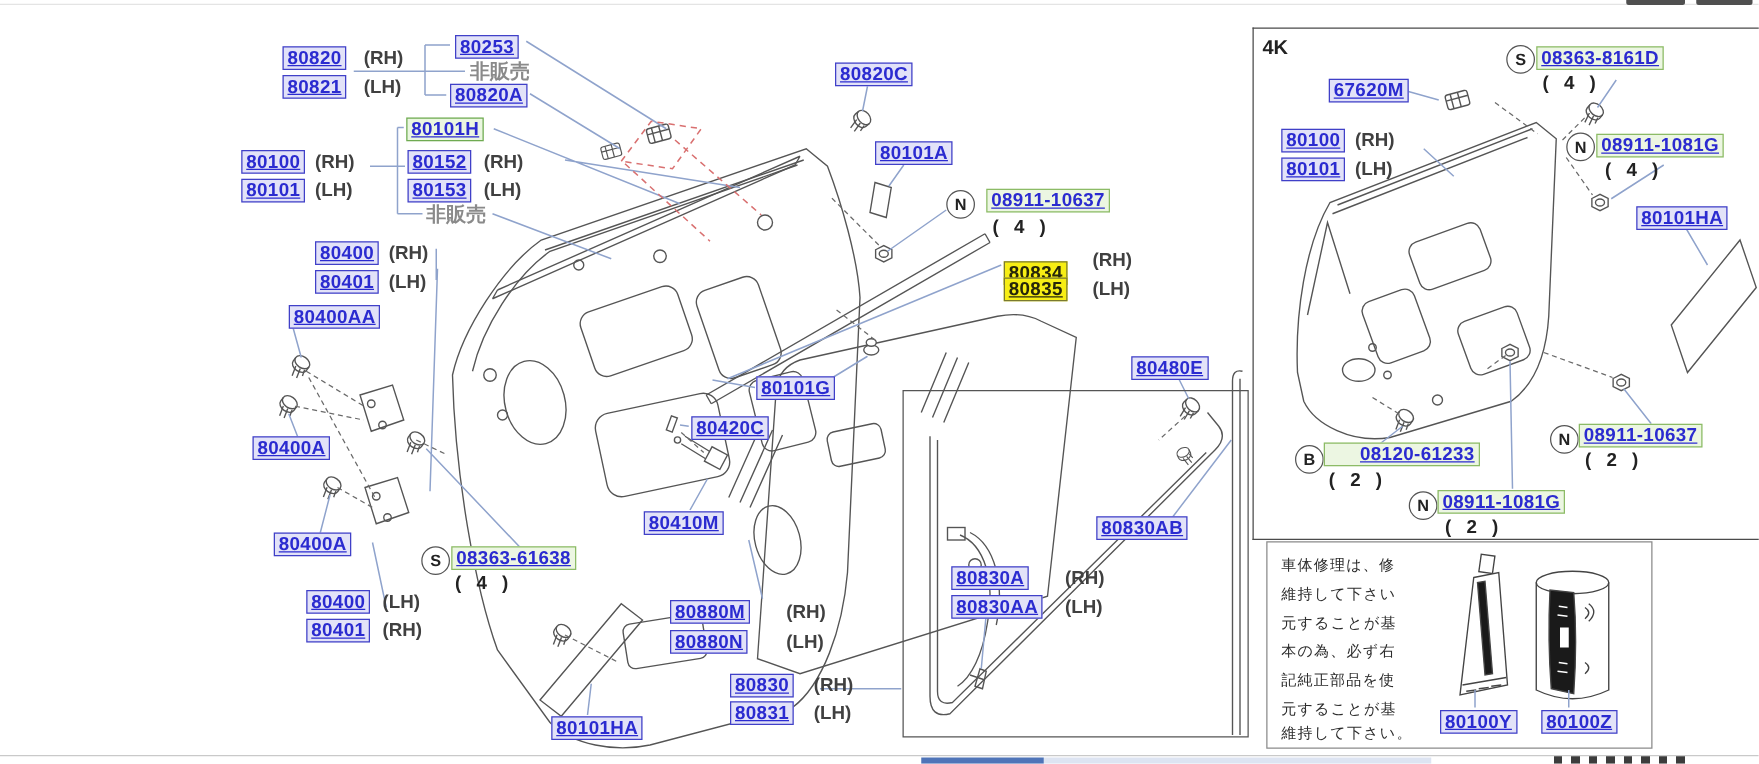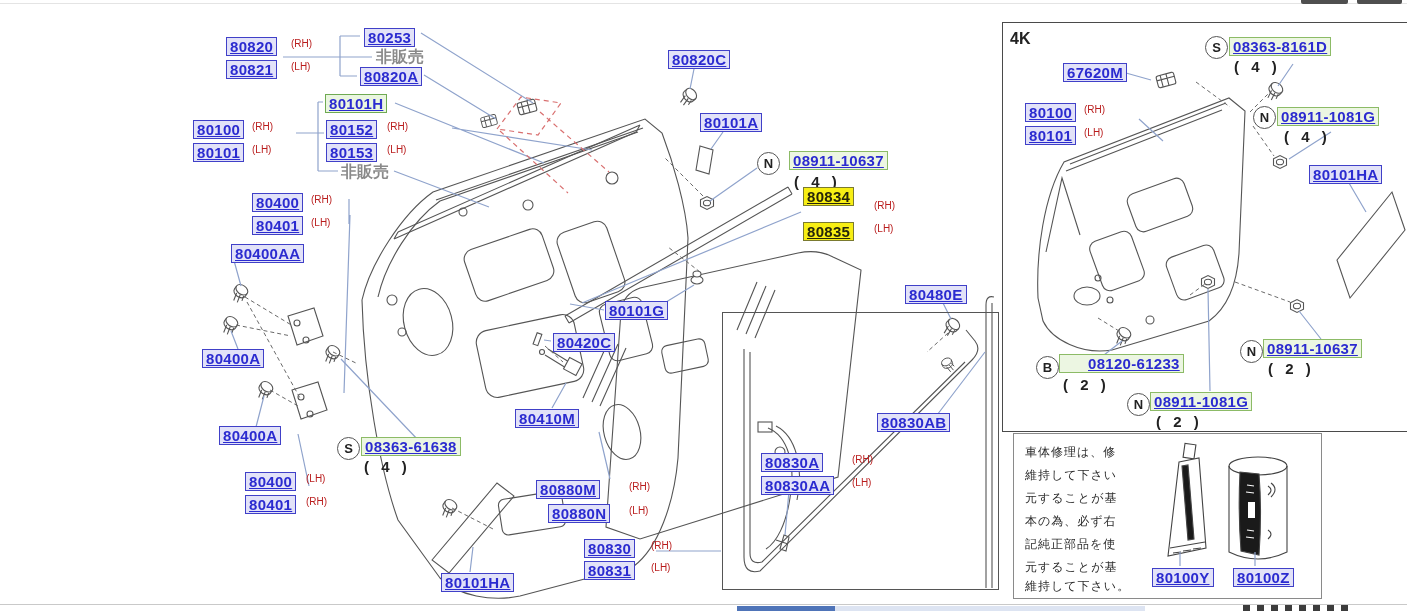--- a/index.html
+++ b/index.html
@@ -5,21 +5,21 @@
   html,body{margin:0;padding:0;}
   body{width:1407px;height:611px;position:relative;background:#ffffff;overflow:hidden;
        font-family:"Liberation Sans","DejaVu Sans",sans-serif;}
   svg.art{position:absolute;left:0;top:0;z-index:1;}
   .lbl{position:absolute;z-index:5;font-size:15px;font-weight:700;letter-spacing:.3px;
        color:#2b2bd0;background:#e2e2f8;border:1px solid #4040c8;padding:0 3px;
        line-height:17px;text-decoration:underline;white-space:nowrap;cursor:pointer;}
   .lbl.gr{background:#ecf6e2;border:1px solid #8cbb66;}
   .lbl.y{background:#f7ee14;border:1px solid #7a7a30;color:#26260a;}
   .lbl.hgr{background:#eaf6e0;border:1px solid #6faa52;}
-  .sub{position:absolute;z-index:5;font-size:10px;font-weight:400;color:#b91c1c;white-space:nowrap;}
+  .sub{position:absolute;z-index:5;font-size:15px;font-weight:700;color:#404040;white-space:nowrap;}
   .gray{position:absolute;z-index:5;font-size:16px;font-weight:700;color:#8a8a8a;white-space:nowrap;}
   .qty{position:absolute;z-index:5;font-size:15px;font-weight:700;color:#222;letter-spacing:4px;white-space:nowrap;}
   .circ{position:absolute;z-index:5;width:21px;height:21px;border:1.6px solid #555;border-radius:50%;
         background:#fff;color:#222;font-size:13px;font-weight:700;text-align:center;line-height:21px;}
   .k4{position:absolute;z-index:5;font-size:16px;font-weight:700;color:#222;}
   .panelbox{position:absolute;border:1.6px solid #4a4a4a;z-index:2;background:transparent;}
   .sealbox{position:absolute;border:1.2px solid #555;z-index:2;background:transparent;}
   .notebox{position:absolute;border:1.6px solid #8a8a8a;z-index:2;background:transparent;}
   .noteline{position:absolute;z-index:5;font-size:12px;line-height:23px;color:#2c2c2c;
         font-family:"DejaVu Serif","Liberation Serif",serif;letter-spacing:1px;white-space:nowrap;}
@@ -231,41 +231,41 @@
 <div class="qty" style="left:364px;top:458px;">( 4 )</div>
 
 <div class="lbl" style="left:245px;top:472px;">80400</div>
 <div class="sub" style="left:306px;top:473px;">(LH)</div>
 <div class="lbl" style="left:245px;top:495px;">80401</div>
 <div class="sub" style="left:306px;top:496px;">(RH)</div>
 <div class="lbl" style="left:441px;top:573px;">80101HA</div>
 
 <div class="lbl" style="left:536px;top:480px;">80880M</div>
 <div class="sub" style="left:629px;top:481px;">(RH)</div>
-<div class="lbl" style="left:536px;top:504px;margin-left:12px;">80880N</div>
+<div class="lbl" style="left:536px;top:504px;">80880N</div>
 <div class="sub" style="left:629px;top:505px;">(LH)</div>
 <div class="lbl" style="left:584px;top:539px;">80830</div>
 <div class="sub" style="left:651px;top:540px;">(RH)</div>
 <div class="lbl" style="left:584px;top:561px;">80831</div>
 <div class="sub" style="left:651px;top:562px;">(LH)</div>
 
 <div class="lbl" style="left:761px;top:453px;">80830A</div>
 <div class="sub" style="left:852px;top:454px;">(RH)</div>
 <div class="lbl" style="left:761px;top:476px;">80830AA</div>
 <div class="sub" style="left:852px;top:477px;">(LH)</div>
 <div class="lbl" style="left:877px;top:413px;">80830AB</div>
 <div class="lbl" style="left:905px;top:285px;">80480E</div>
 
 <div class="lbl" style="left:668px;top:50px;">80820C</div>
 <div class="lbl" style="left:700px;top:113px;text-align:center;">80101A</div>
 <div class="circ" style="left:757px;top:152px;">N</div>
 <div class="lbl gr" style="left:789px;top:151px;">08911-10637</div>
 <div class="qty" style="left:794px;top:173px;">( 4 )</div>
 
-<div class="lbl y" style="left:803px;top:187px;">80834</div>
+<div class="lbl y" style="left:803px;top:209px;">80834</div>
 <div class="sub" style="left:874px;top:200px;">(RH)</div>
 <div class="lbl y" style="left:803px;top:222px;">80835</div>
 <div class="sub" style="left:874px;top:223px;">(LH)</div>
 
 <div class="lbl" style="left:605px;top:301px;">80101G</div>
 <div class="lbl" style="left:553px;top:333px;">80420C</div>
 <div class="lbl" style="left:515px;top:409px;">80410M</div>
 
 <div class="k4" style="left:1010px;top:30px;">4K</div>
 <div class="circ" style="left:1205px;top:36px;">S</div>

